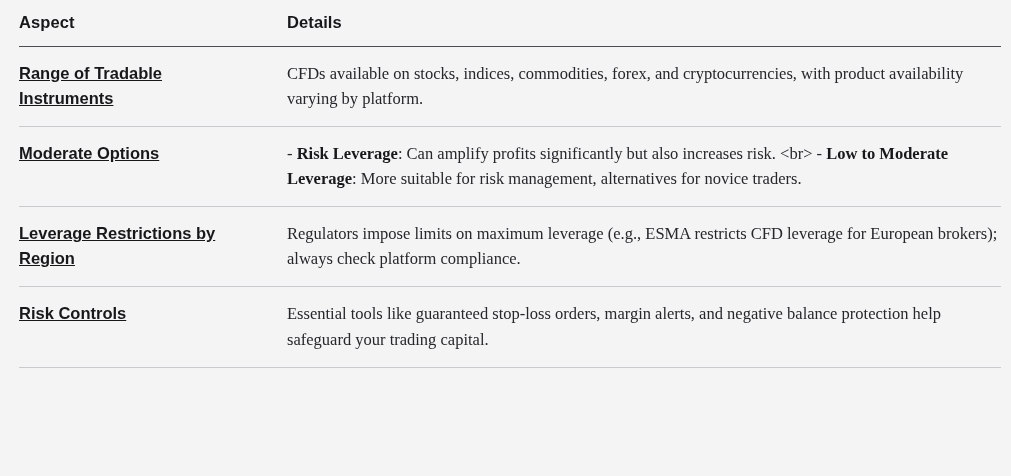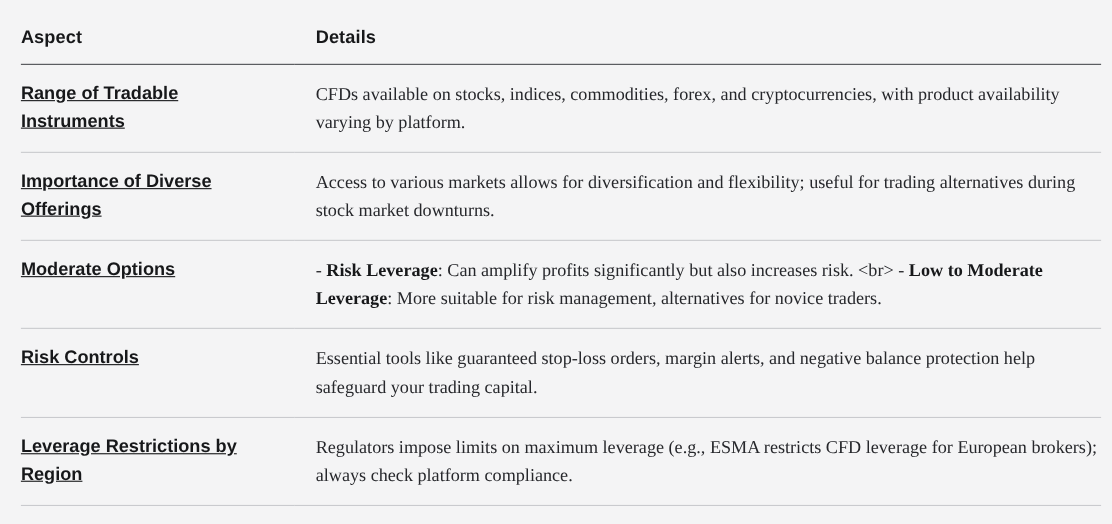--- a/index.html
+++ b/index.html
@@ -13,21 +13,21 @@
     background: #f4f4f5;
     font-family: "Liberation Sans", sans-serif;
     color: #1a1a1a;
     overflow: hidden;
   }
 
   .table-wrap {
     box-sizing: border-box;
     width: 1008px;
     height: 476px;
-    padding: 12px 19px 0 19px;
+    padding: 0 19px 0 19px;
     background: #f4f4f5;
   }
 
   table.aspect-table {
     width: 982px;
     border-collapse: collapse;
     table-layout: fixed;
     font-size: 16.5px;
   }
 
@@ -92,30 +92,26 @@
         <th class="th-aspect">Aspect</th>
         <th class="th-details">Details</th>
       </tr>
     </thead>
     <tbody>
         <tr>
           <td class="cell-aspect">Range of Tradable Instruments</td>
           <td class="cell-details"><span>CFDs available on stocks, indices, commodities, forex, and cryptocurrencies, with product availability varying by platform.</span></td>
         </tr>
         <tr>
-          <td class="cell-aspect">Importance of Diverse Offerings</td>
-          <td class="cell-details"><span>Access to various markets allows for diversification and flexibility; useful for trading alternatives during stock market downturns.</span></td>
-        </tr>
-        <tr>
           <td class="cell-aspect">Moderate Options</td>
           <td class="cell-details"><span>- </span><b>Risk Leverage</b><span>: Can amplify profits significantly but also increases risk. &lt;br&gt; - </span><b>Low to Moderate Leverage</b><span>: More suitable for risk management, alternatives for novice traders.</span></td>
         </tr>
         <tr>
+          <td class="cell-aspect">Leverage Restrictions by Region</td>
+          <td class="cell-details"><span>Regulators impose limits on maximum leverage (e.g., ESMA restricts CFD leverage for European brokers); always check platform compliance.</span></td>
+        </tr>
+        <tr>
           <td class="cell-aspect">Risk Controls</td>
           <td class="cell-details"><span>Essential tools like guaranteed stop-loss orders, margin alerts, and negative balance protection help safeguard your trading capital.</span></td>
-        </tr>
-        <tr>
-          <td class="cell-aspect">Leverage Restrictions by Region</td>
-          <td class="cell-details"><span>Regulators impose limits on maximum leverage (e.g., ESMA restricts CFD leverage for European brokers); always check platform compliance.</span></td>
         </tr>
       </tbody>
   </table>
 </div>
 
 </body></html>

